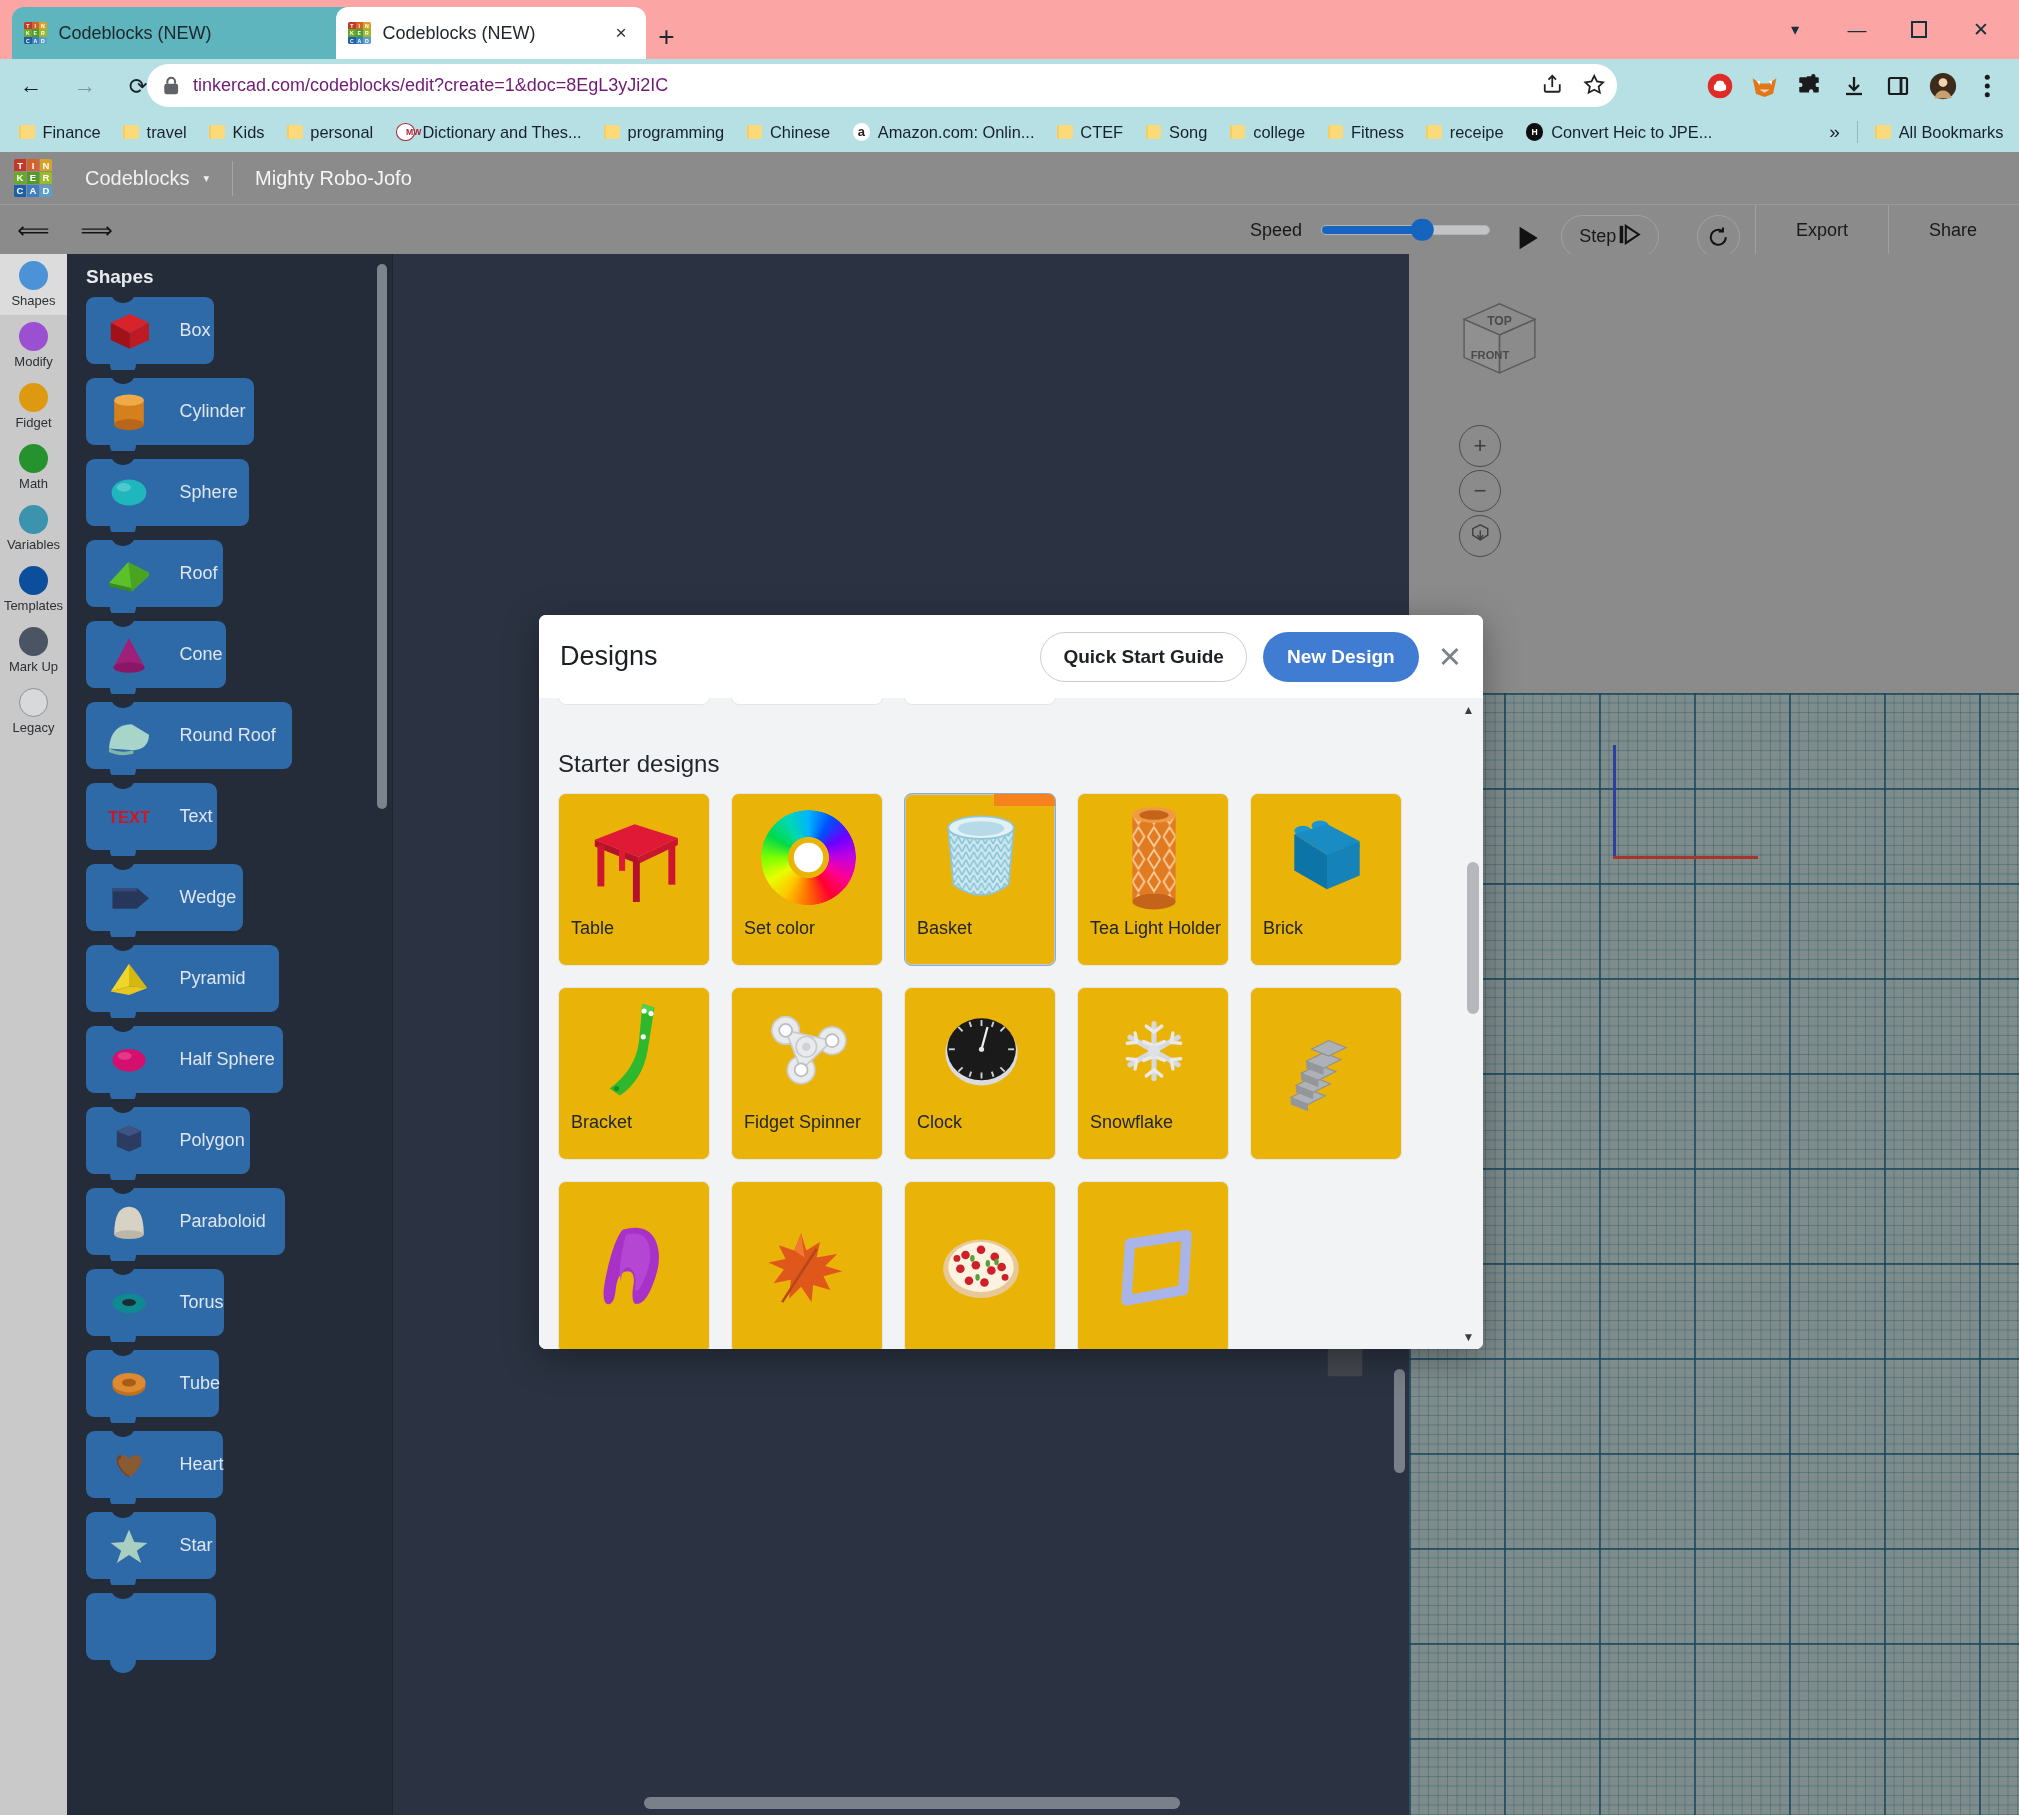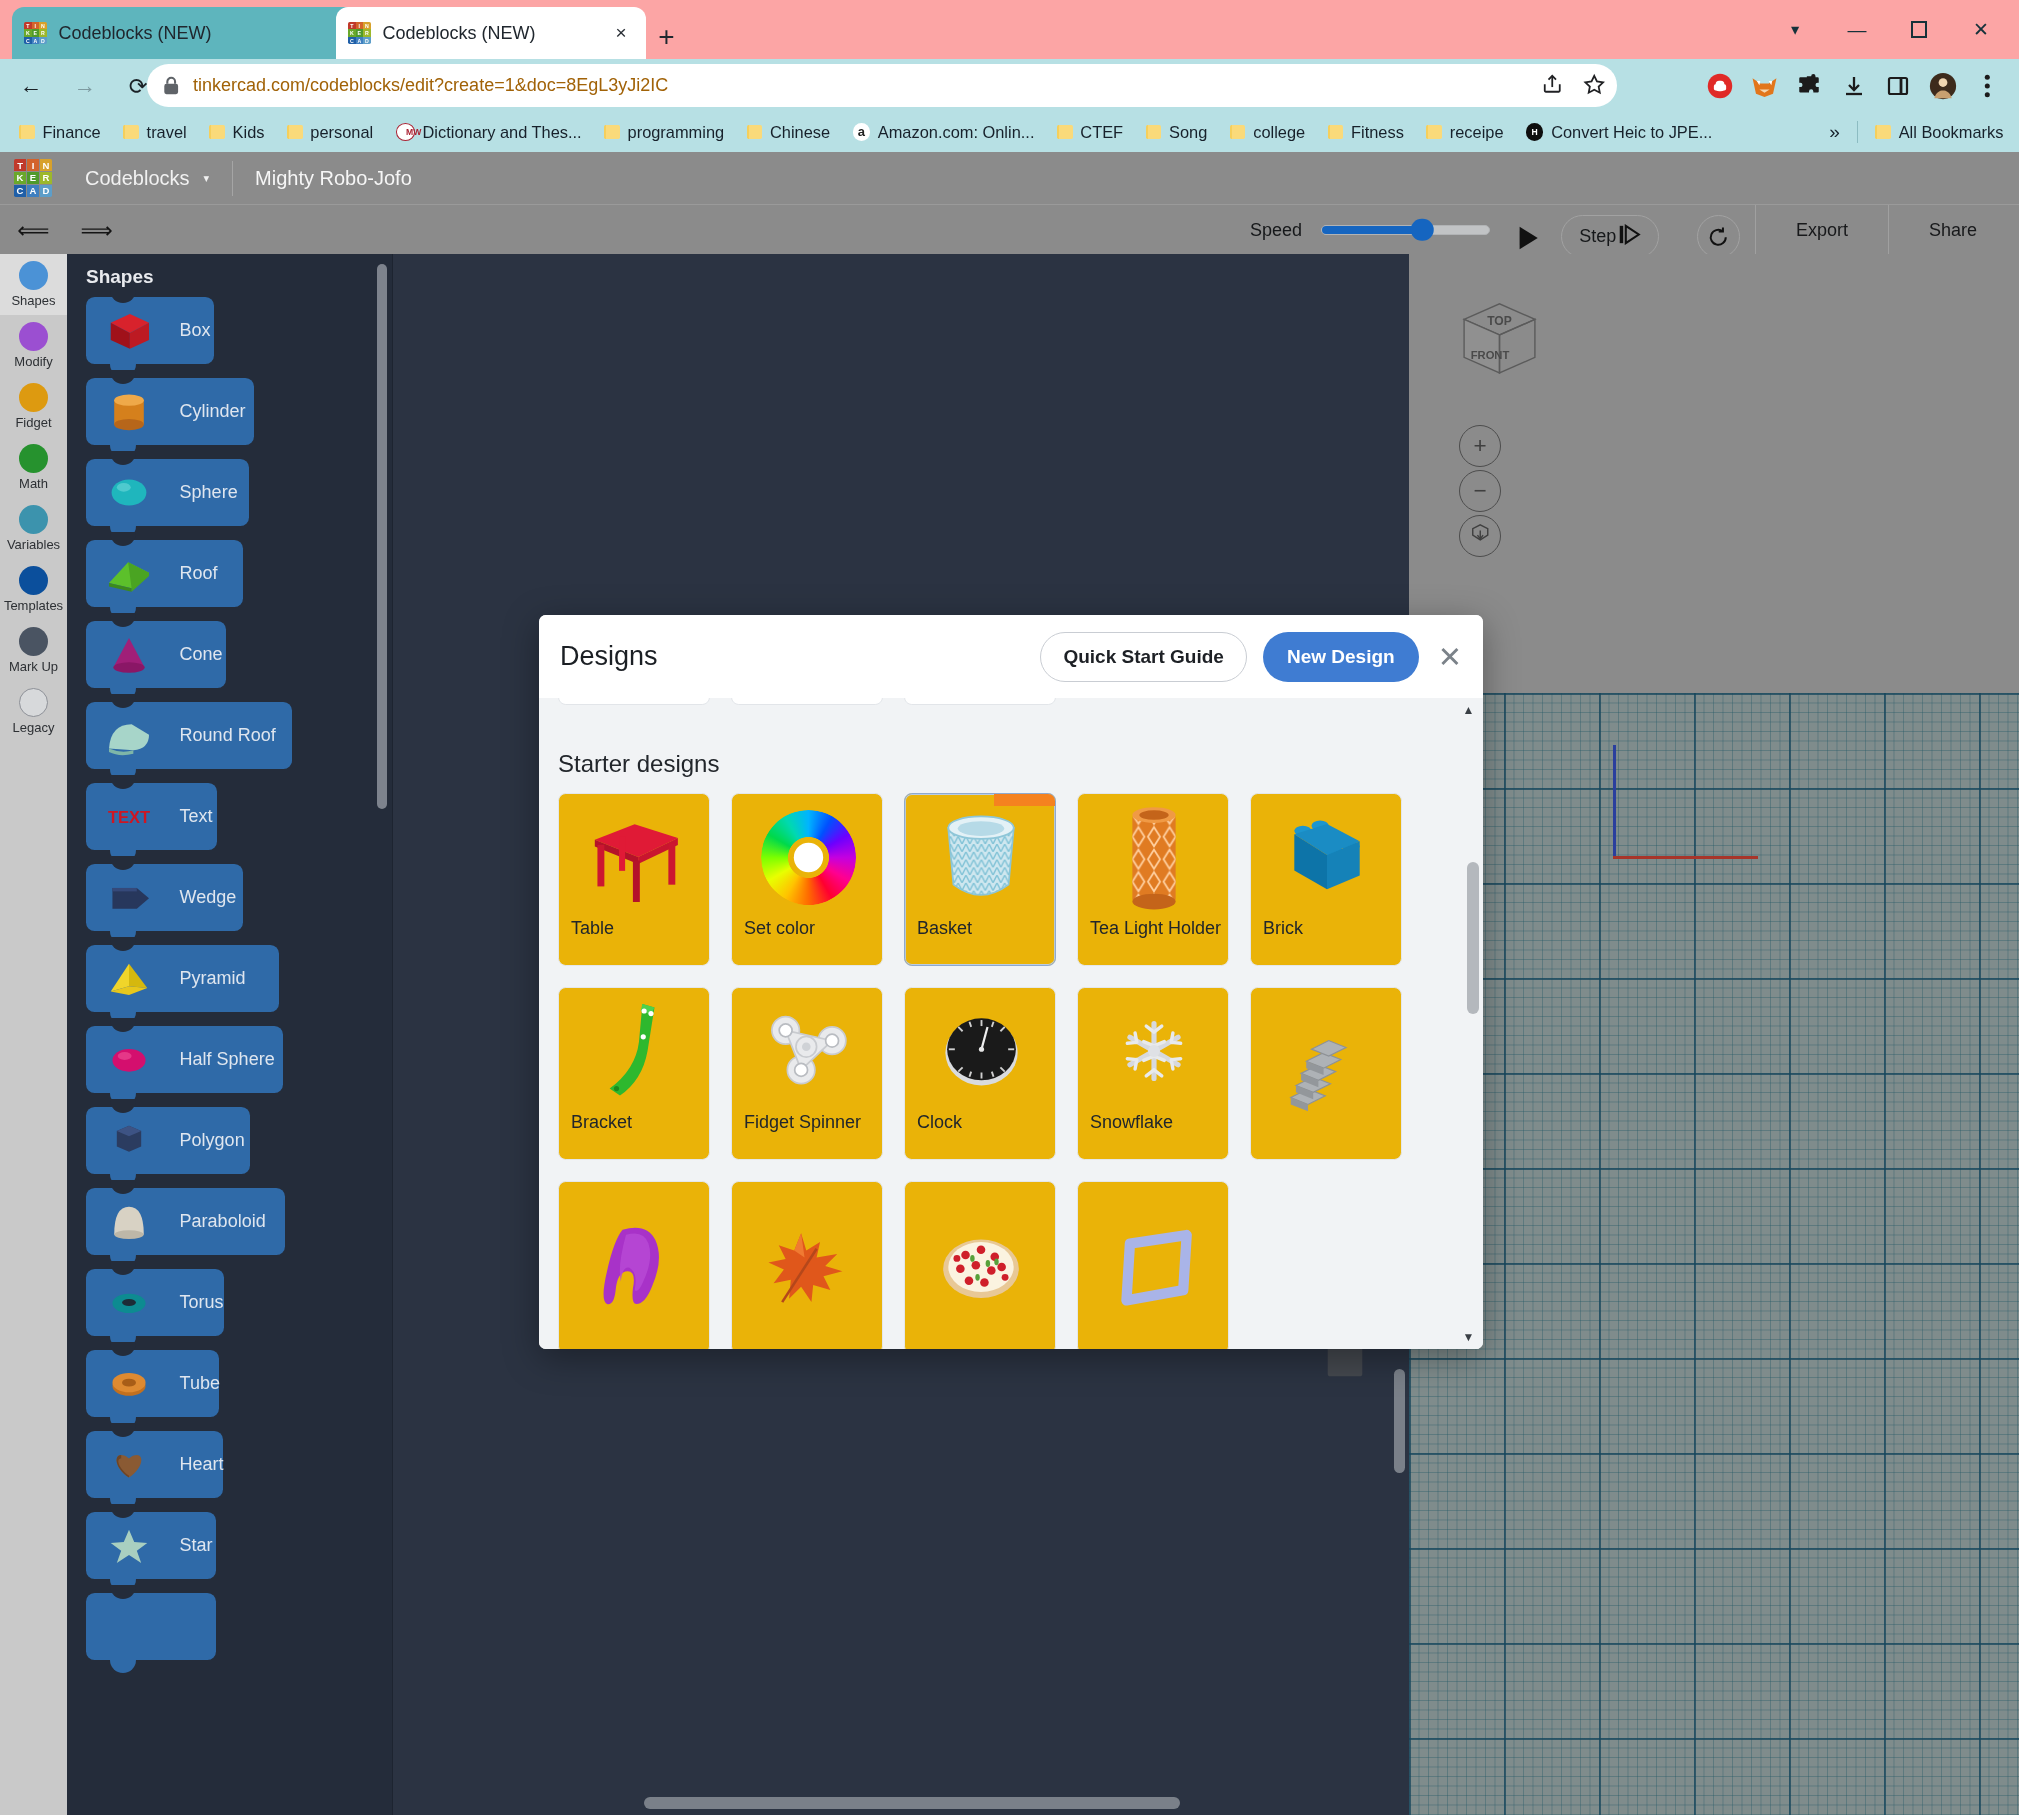--- a/index.html
+++ b/index.html
@@ -67,21 +67,21 @@
     color: #1a2126; font-size: 22.5px;
   }
   .nav-btn.dim { color: #7d9aa0; }
   #omnibox {
     position: absolute; left: 147px; top: 64px; width: 1470px; height: 43px;
     background: #fff; border-radius: 22.5px;
     display: flex; align-items: center; padding: 0 15.6px;
   }
   #lock-icon { margin-right: 14px; display:flex; }
   #url-text {
-    font-size: 18px; color: #a16207; white-space: nowrap; overflow: hidden;
+    font-size: 18px; color: #701a75; white-space: nowrap; overflow: hidden;
   }
   #omni-right { position:absolute; right: 12px; display:flex; align-items:center; gap: 19px; }
   #ext-icons {
     position: absolute; right: 8.6px; top: 59px; height: 54px;
     display: flex; align-items: center; gap: 15.6px; padding-right: 8.6px;
   }
   #ext-icons > div { width: 29px; height: 29px; display:flex; align-items:center; justify-content:center; }
 
   #bookmarks-bar {
     position: absolute; left: 0; top: 112px; width: 2019px; height: 40px;
@@ -641,21 +641,21 @@
           </svg></span>
       <span class="blk-label">Cylinder</span>
     </div>
     <div class="blk" style="width:163px">
       <span class="blk-ico"><svg width="54" height="47" viewBox="0 0 62 54">
             <ellipse cx="31" cy="27" rx="20" ry="15" fill="#1fb6bd"></ellipse>
             <ellipse cx="25" cy="21" rx="8" ry="5" fill="#63d3d6" opacity="0.7"></ellipse>
           </svg></span>
       <span class="blk-label">Sphere</span>
     </div>
-    <div class="blk" style="width:157px">
+    <div class="blk" style="width:137px">
       <span class="blk-ico"><svg width="54" height="47" viewBox="0 0 62 54">
             <polygon points="8,38 30,14 54,26 34,44" fill="#5cc02b"></polygon>
             <polygon points="8,38 34,44 34,48 8,42" fill="#3c8a1d"></polygon>
             <polygon points="30,14 54,26 54,30 34,48 34,44" fill="#4aa422"></polygon>
           </svg></span>
       <span class="blk-label">Roof</span>
     </div>
     <div class="blk" style="width:140px">
       <span class="blk-ico"><svg width="54" height="47" viewBox="0 0 62 54">
             <polygon points="31,8 49,42 13,42" fill="#a01f78"></polygon>

